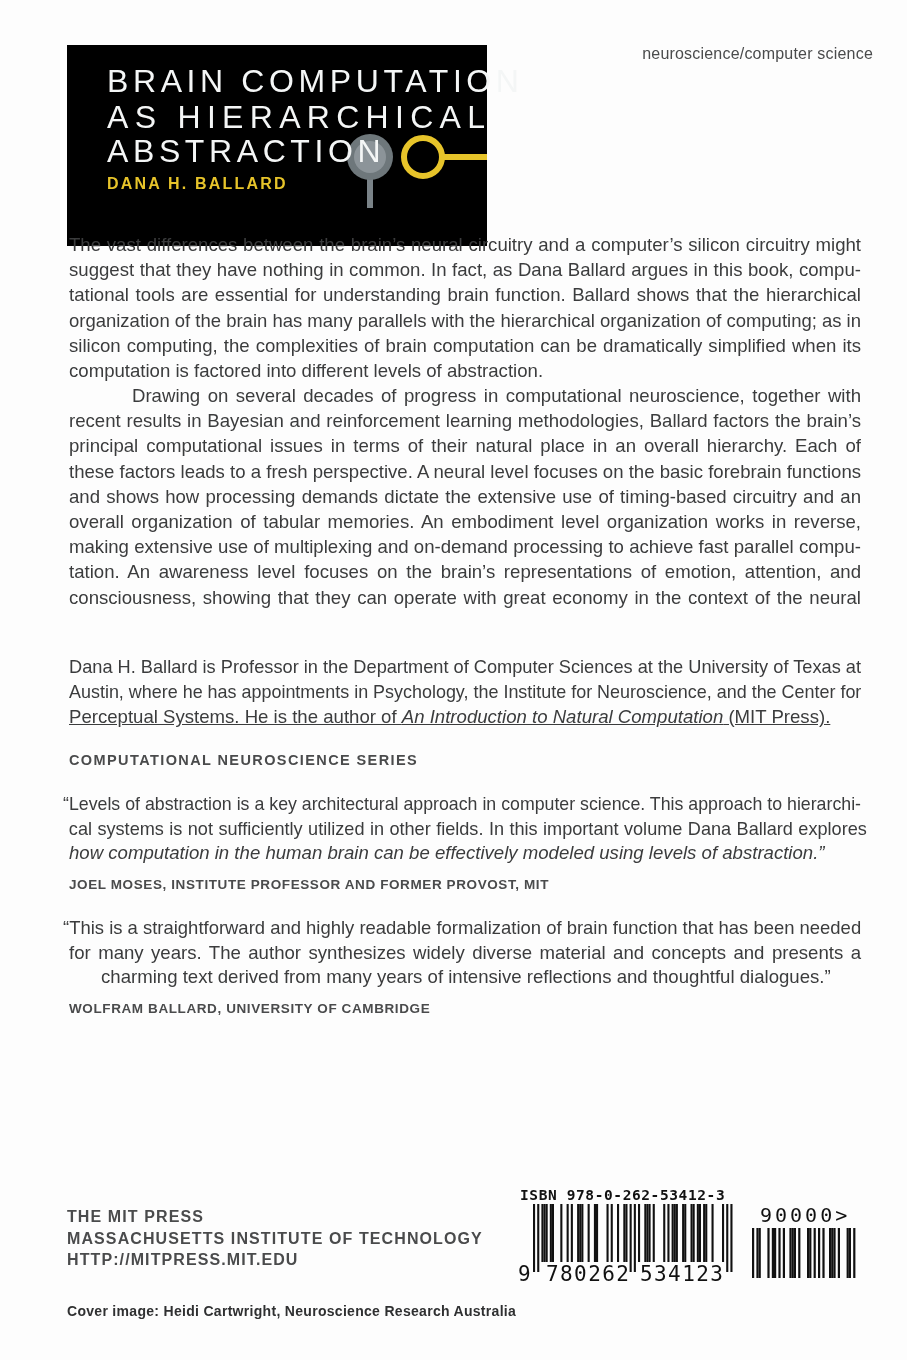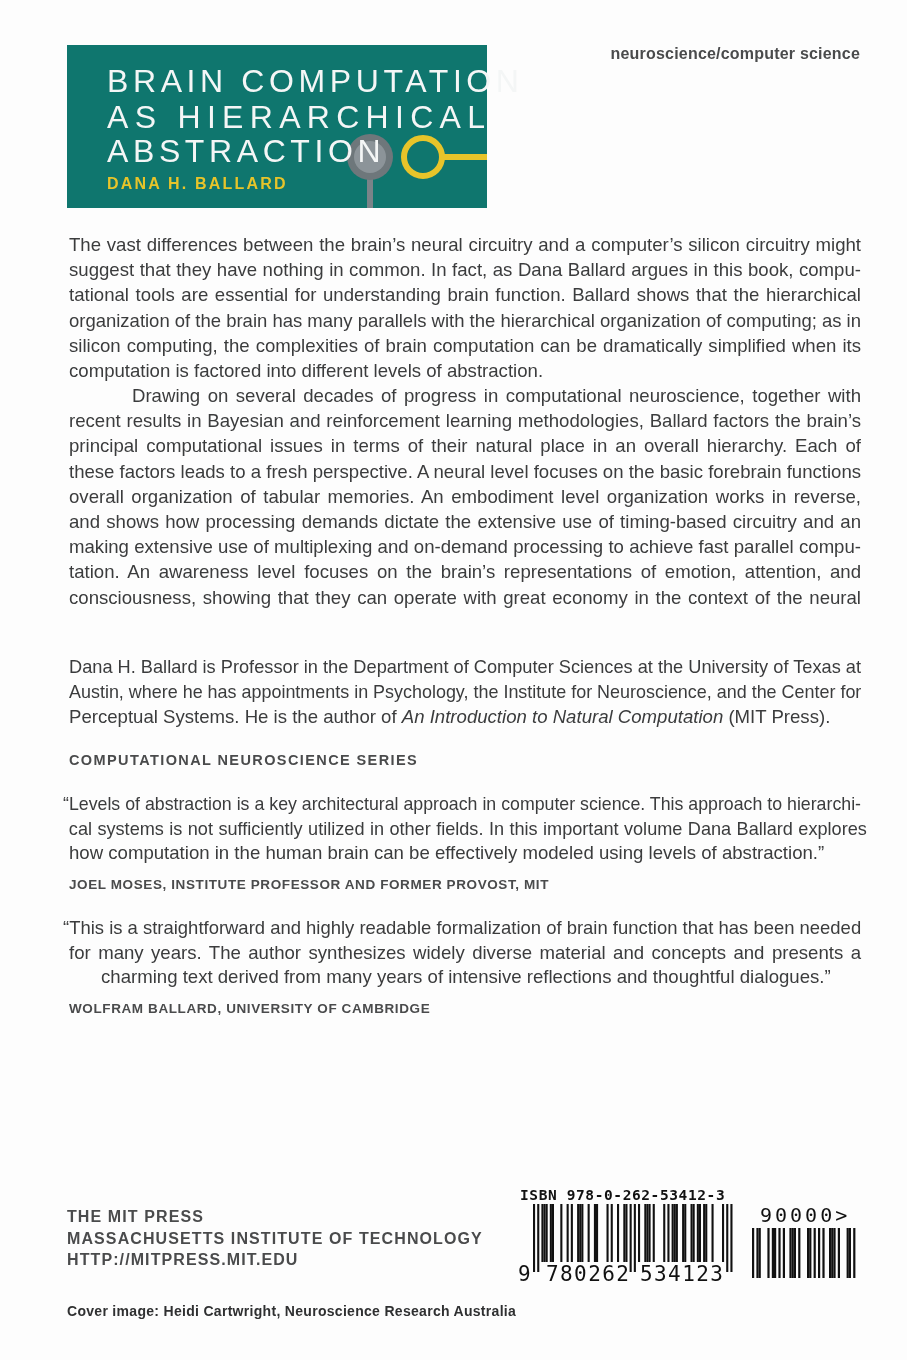--- a/index.html
+++ b/index.html
@@ -1,34 +1,34 @@
 <!DOCTYPE html>
 <html><head>
 <meta charset="utf-8">
 <style>
   html, body { margin: 0; padding: 0; }
   body {
     width: 907px; height: 1360px; background: #fdfdfd; position: relative;
     overflow: hidden; font-family: "Liberation Sans", sans-serif; color: #3a3b3c;
   }
   .title-block {
-    position: absolute; left: 67px; top: 45px; width: 420px; height: 163px;
-    background: #0f766e;
+    position: absolute; left: 67px; top: 45px; width: 420px; height: 201px;
+    background: #000000;
   }
   .title-line {
     position: absolute; left: 40px; color: #f4f6f6; font-size: 32px;
     letter-spacing: 4.6px; font-weight: 400; white-space: nowrap; line-height: 1;
   }
   .author {
     position: absolute; left: 40px; top: 131px; color: #e7c42a; font-size: 16px;
     font-weight: 700; letter-spacing: 2.2px; white-space: nowrap; line-height: 1;
   }
   .deco { position: absolute; left: 0; top: 0; }
   .category {
-    position: absolute; right: 47px; top: 45px; font-size: 16px; font-weight: 700;
+    position: absolute; right: 34px; top: 45px; font-size: 16px; font-weight: 400;
     color: #4a4b4c; letter-spacing: 0.2px; white-space: nowrap;
   }
   .body-text { position: absolute; left: 69px; width: 792px; font-size: 18.6px; line-height: 25.2px; color: #3b3c3d; }
   .line { display: block; white-space: nowrap; text-align: justify; text-align-last: justify; transform-origin: left center; }
   .line.last { text-align-last: left; }
   .line.indent { padding-left: 63px; }
   .series { position: absolute; left: 69px; top: 752px; font-size: 14.5px; font-weight: 700; letter-spacing: 1.4px; color: #4a4b4c; white-space: nowrap; }
   .quote { position: absolute; left: 63px; width: 798px; font-size: 18.6px; line-height: 24.5px; color: #3b3c3d; }
   .quote .line.cont { padding-left: 6px; }
   .attrib { position: absolute; left: 69px; font-size: 13.5px; font-weight: 700; letter-spacing: 0.6px; color: #4a4b4c; white-space: nowrap; }
@@ -70,39 +70,39 @@
   <span class="line" style="display: block; width: 797px; transform: scaleX(0.993726);">organization of the brain has many parallels with the hierarchical organization of computing; as in</span>
   <span class="line" style="display: block;">silicon computing, the complexities of brain computation can be dramatically simplified when its</span>
   <span class="line last" style="display: block;">computation is factored into different levels of abstraction.</span>
 </div>
 
 <div class="body-text" style="top:383px">
   <span class="line indent" style="display: block;">Drawing on several decades of progress in computational neuroscience, together with</span>
   <span class="line" style="display: block;">recent results in Bayesian and reinforcement learning methodologies, Ballard factors the brain’s</span>
   <span class="line" style="display: block;">principal computational issues in terms of their natural place in an overall hierarchy. Each of</span>
   <span class="line" style="display: block; width: 793px; transform: scaleX(0.998739);">these factors leads to a fresh perspective. A neural level focuses on the basic forebrain functions</span>
+  <span class="line" style="display: block;">and shows how processing demands dictate the extensive use of timing-based circuitry and an</span>
   <span class="line" style="display: block;">overall organization of tabular memories. An embodiment level organization works in reverse,</span>
-  <span class="line" style="display: block;">and shows how processing demands dictate the extensive use of timing-based circuitry and an</span>
   <span class="line" style="display: block;">making extensive use of multiplexing and on-demand processing to achieve fast parallel compu-</span>
   <span class="line" style="display: block;">tation. An awareness level focuses on the brain’s representations of emotion, attention, and</span>
   <span class="line" style="display: block;">consciousness, showing that they can operate with great economy in the context of the neural</span>
 </div>
 
 <div class="body-text" style="top:654px">
   <span class="line" style="display: block; width: 809px; transform: scaleX(0.978986);">Dana H. Ballard is Professor in the Department of Computer Sciences at the University of Texas at</span>
   <span class="line" style="display: block; width: 821px; transform: scaleX(0.964677);">Austin, where he has appointments in Psychology, the Institute for Neuroscience, and the Center for</span>
-  <span class="line last" style="display: block;"><span>Perceptual Systems. He is the author of </span><em>An Introduction to Natural Computation</em><span> (MIT Press).</span></span>
+  <span class="line last" style="display: block; text-decoration: underline;"><span>Perceptual Systems. He is the author of </span><em>An Introduction to Natural Computation</em><span> (MIT Press).</span></span>
 </div>
 
 <div class="series">COMPUTATIONAL NEUROSCIENCE SERIES</div>
 
 <div class="quote" style="top:792px">
   <span class="line" style="display: block; width: 836px; transform: scaleX(0.954545);">“Levels of abstraction is a key architectural approach in computer science. This approach to hierarchi-</span>
   <span class="line cont" style="display: block; width: 819.159px; transform: scaleX(0.97417);">cal systems is not sufficiently utilized in other fields. In this important volume Dana Ballard explores</span>
-  <span class="line cont last" style="display: block;">how computation in the human brain can be effectively modeled using levels of abstraction.”</span>
+  <span class="line cont last" style="display: block; font-style: italic;">how computation in the human brain can be effectively modeled using levels of abstraction.”</span>
 </div>
 <div class="attrib" style="top:877px">JOEL MOSES, INSTITUTE PROFESSOR AND FORMER PROVOST, MIT</div>
 
 <div class="quote" style="top:916px">
   <span class="line" style="display: block; width: 804px; transform: scaleX(0.992537);">“This is a straightforward and highly readable formalization of brain function that has been needed</span>
   <span class="line cont" style="display: block;">for many years. The author synthesizes widely diverse material and concepts and presents a</span>
   <span class="line cont last" style="display: block; margin-left: 32px;">charming text derived from many years of intensive reflections and thoughtful dialogues.”</span>
 </div>
 <div class="attrib" style="top:1001px">WOLFRAM BALLARD, UNIVERSITY OF CAMBRIDGE</div>
 

